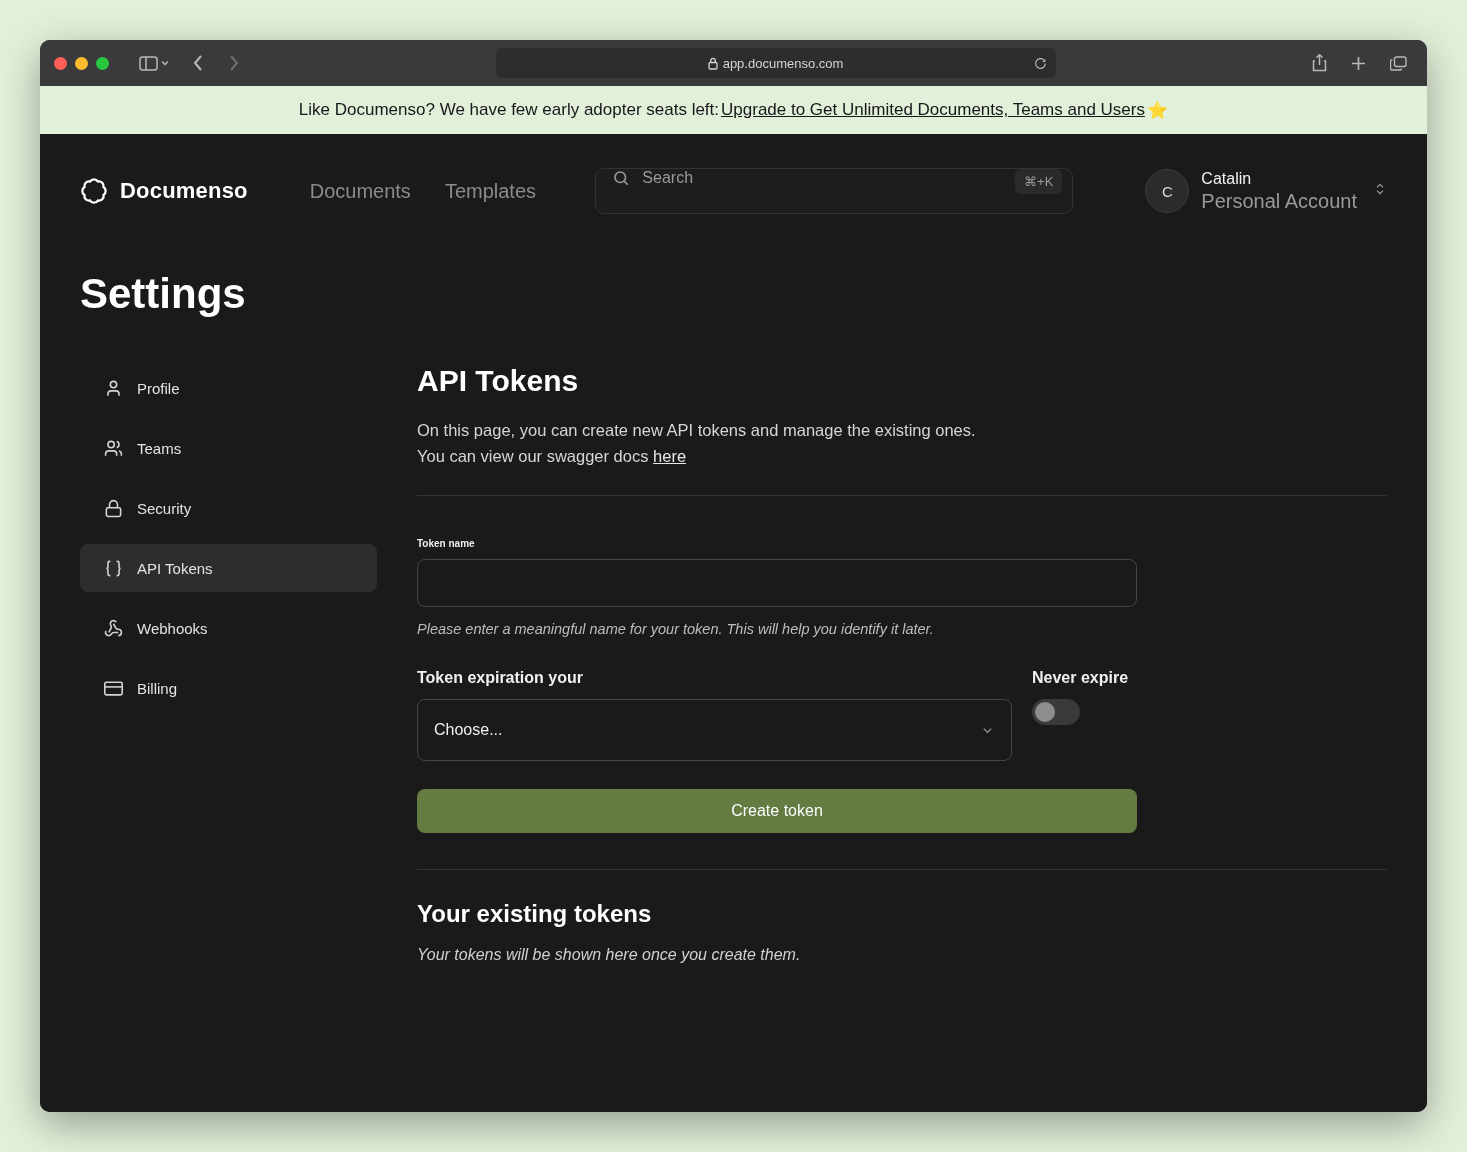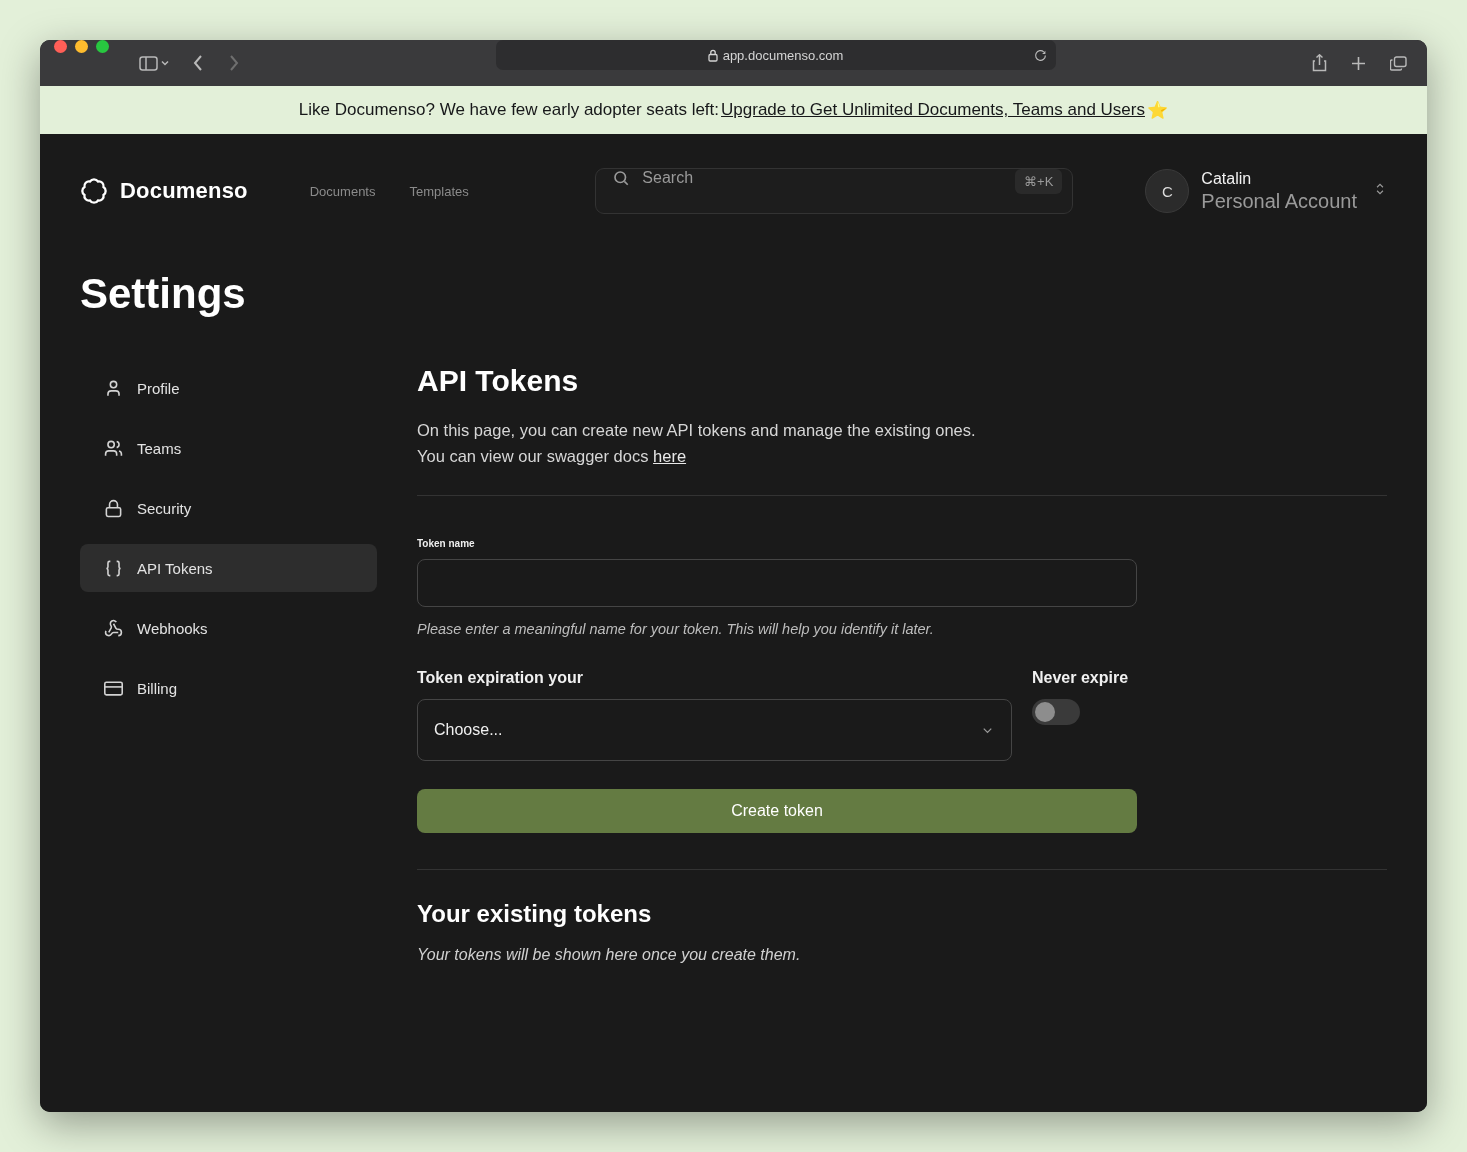--- a/index.html
+++ b/index.html
@@ -9,21 +9,21 @@
     font-family:"Liberation Sans", sans-serif;
     -webkit-font-smoothing:antialiased;
   }
   .browser-window{
     position:absolute; left:40px; top:40px; width:1387px; height:1072px;
     border-radius:10px; overflow:hidden; background:#191919;
     box-shadow:0 12px 40px rgba(0,0,0,.35);
   }
   
   .titlebar{
-    height:46px; background:#3a3a3c; display:flex; 
+    height:46px; background:#3a3a3c; display:flex; align-items:center;
     padding:0 14px; gap:10px;
   }
   .traffic{ display:flex; gap:8px; margin-right:8px;}
   .light{ width:13px; height:13px; border-radius:50%; }
   .light.red{ background:#ff5f57; } .light.yellow{ background:#febc2e; } .light.green{ background:#28c840; }
   .chrome-icon{ color:#b9b9b9; display:flex; align-items:center; justify-content:center; }
   .chrome-icon.dim{ color:#6f6f6f; }
   .chrome-icon svg{ display:block; }
   .sidebar-toggle{ display:flex; align-items:center; gap:3px; margin-left:12px; }
   .nav-arrows{ display:flex; gap:26px; margin-left:14px; }
@@ -41,21 +41,21 @@
     font-size:17px; color:#17181a; gap:2px;
   }
   .banner a{ color:#17181a; text-decoration:underline; cursor:pointer; }
   
   .app{ height:978px; background:#1a1a1a; color:#f2f2f2; overflow:hidden; }
   .app-header{ display:flex; align-items:center; padding:34px 40px 0 40px; }
   .brand{ display:flex; align-items:center; gap:12px; }
   .brand .logo{ color:#fff; display:flex; }
   .brand .name{ font-size:22px; font-weight:700; letter-spacing:.2px; color:#fff; }
   .top-nav{ display:flex; gap:34px; margin-left:62px; }
-  .top-nav .nav-item{ font-size:13px; color:#8b8b8b; cursor:pointer; }
+  .top-nav .nav-item{ font-size:20px; color:#8b8b8b; cursor:pointer; }
   .searchbox{
     margin-left:auto; margin-right:72px; width:478px; height:46px;
     background:#1d1d1d; border:1px solid #333; border-radius:9px;
     display:flex; align-items:flex-start; padding:0 10px 0 16px; gap:12px;
   }
   .searchbox .s-label{ font-size:16px; color:#9a9a9a; flex:1; }
   .searchbox .kbd{
     background:#2a2a2a; border-radius:6px; padding:5px 9px; font-size:13px; color:#9a9a9a;
   }
   .user-chip{ display:flex; align-items:center; gap:12px; cursor:pointer; }

